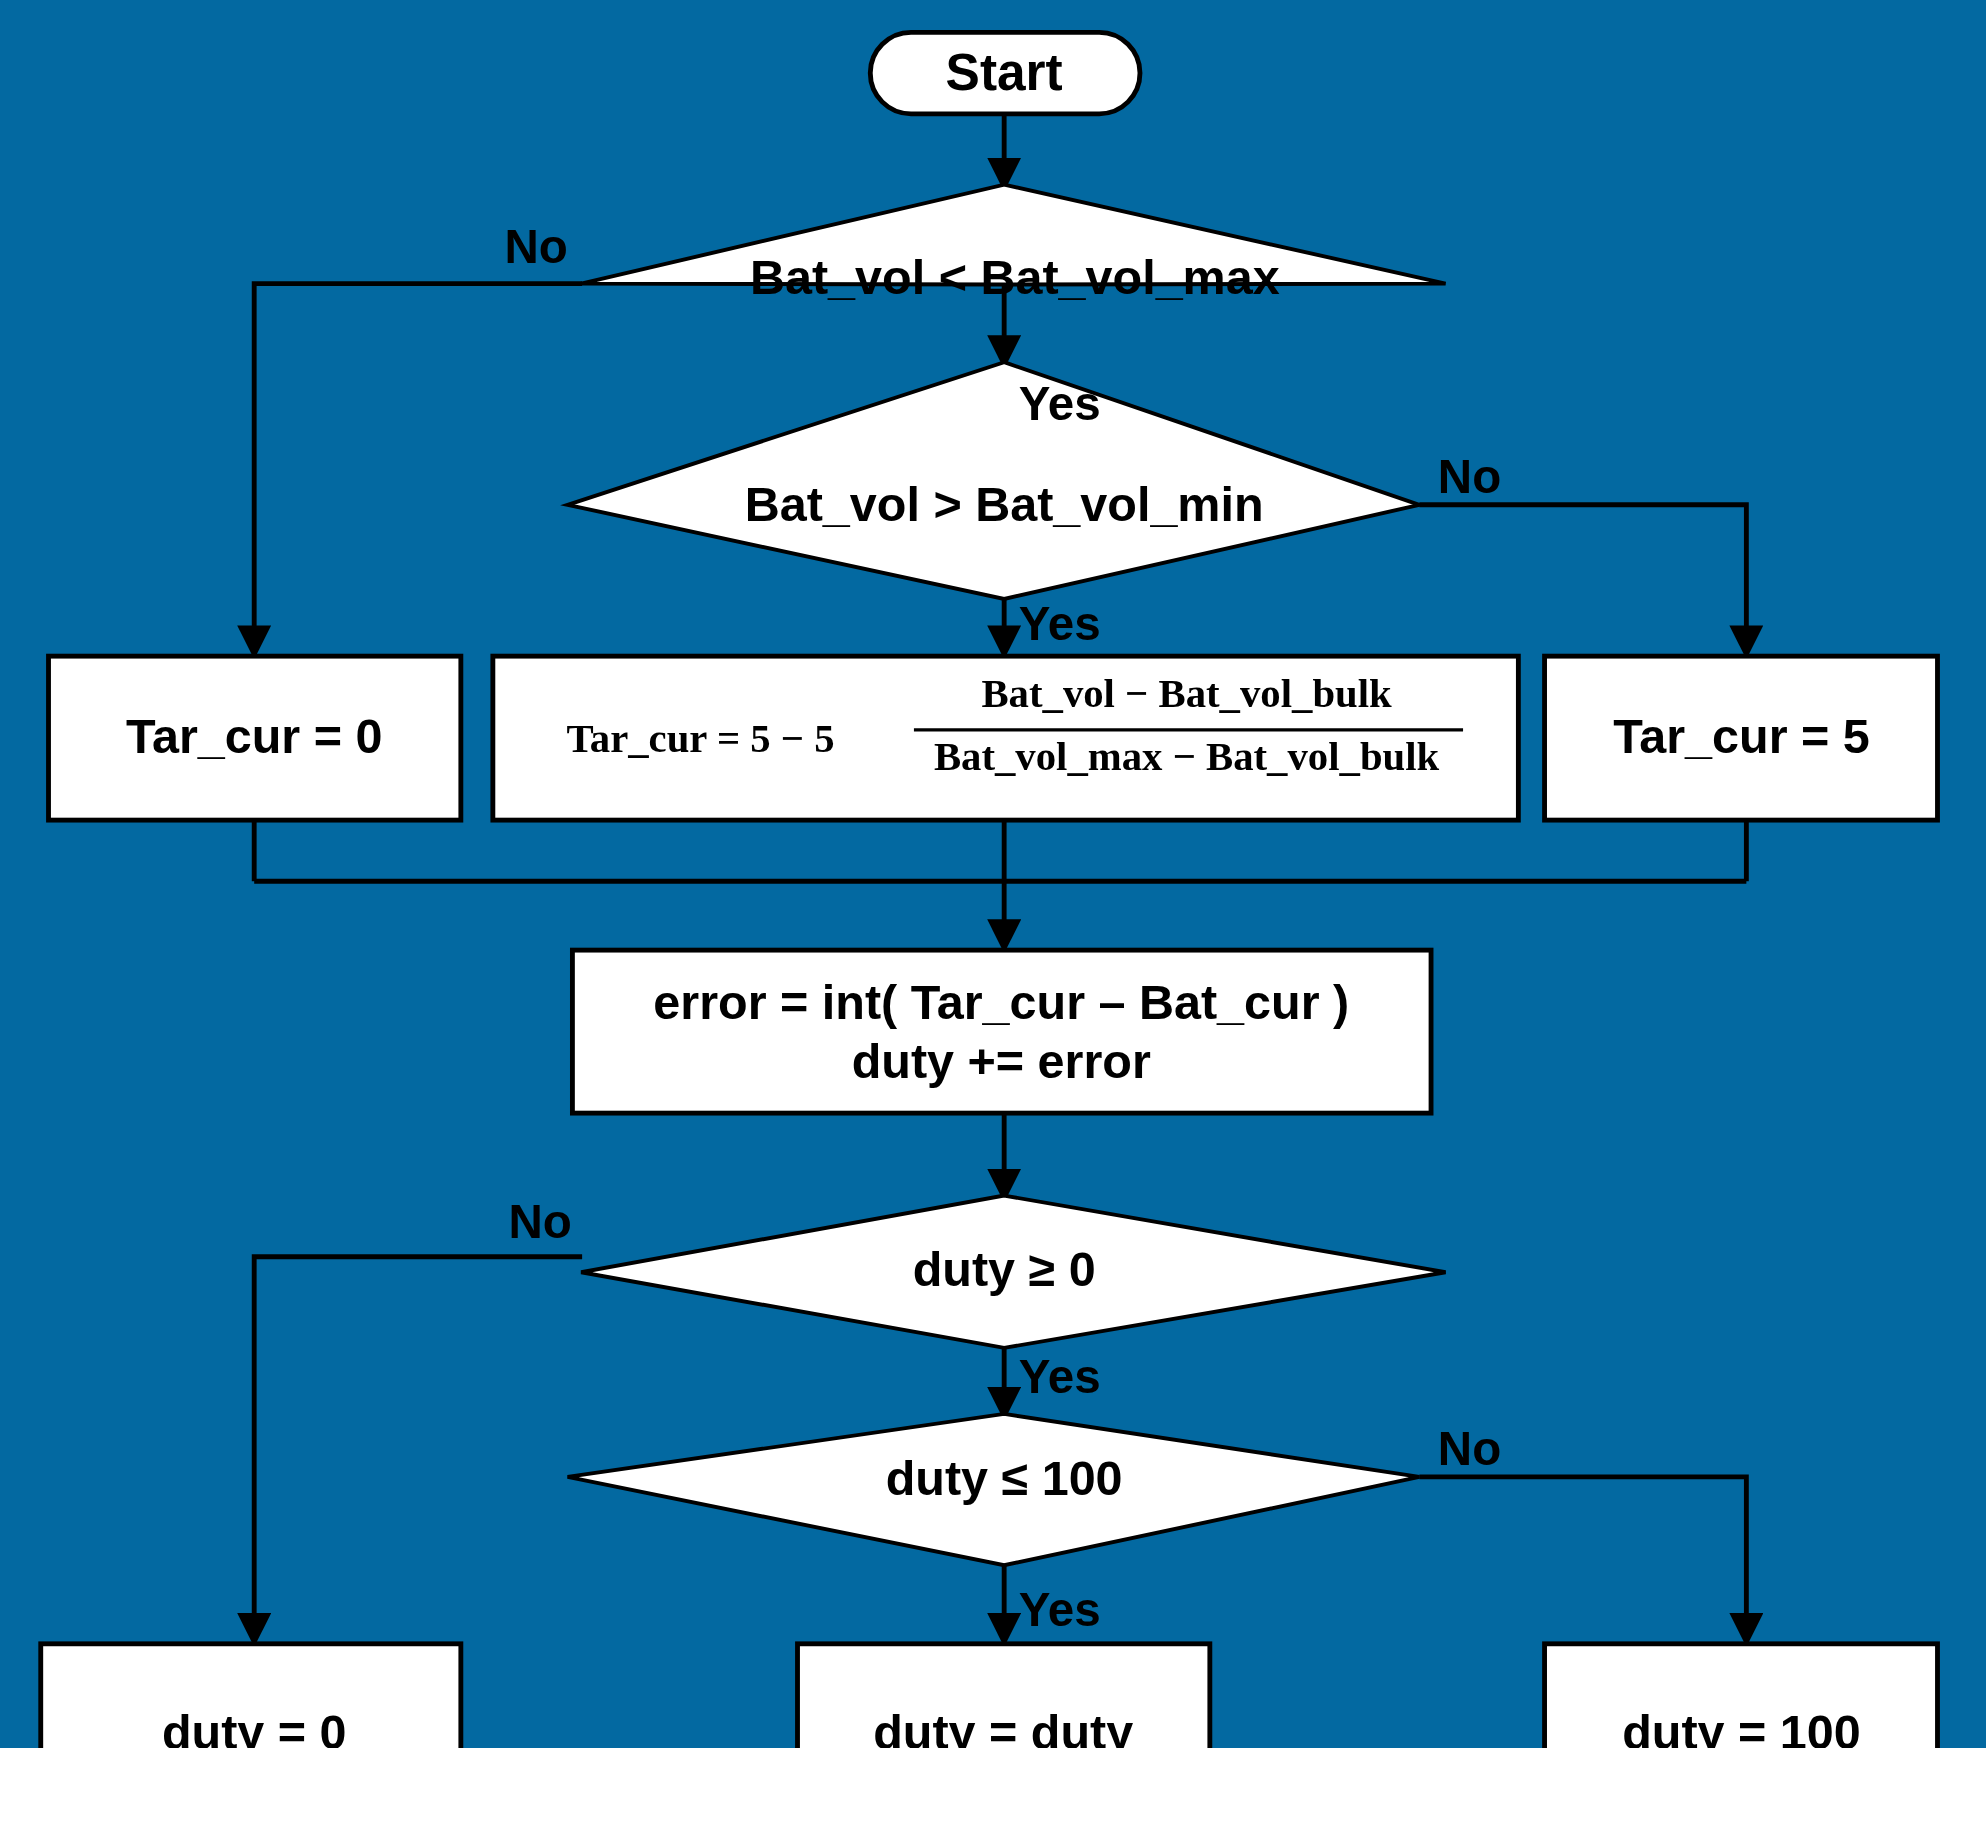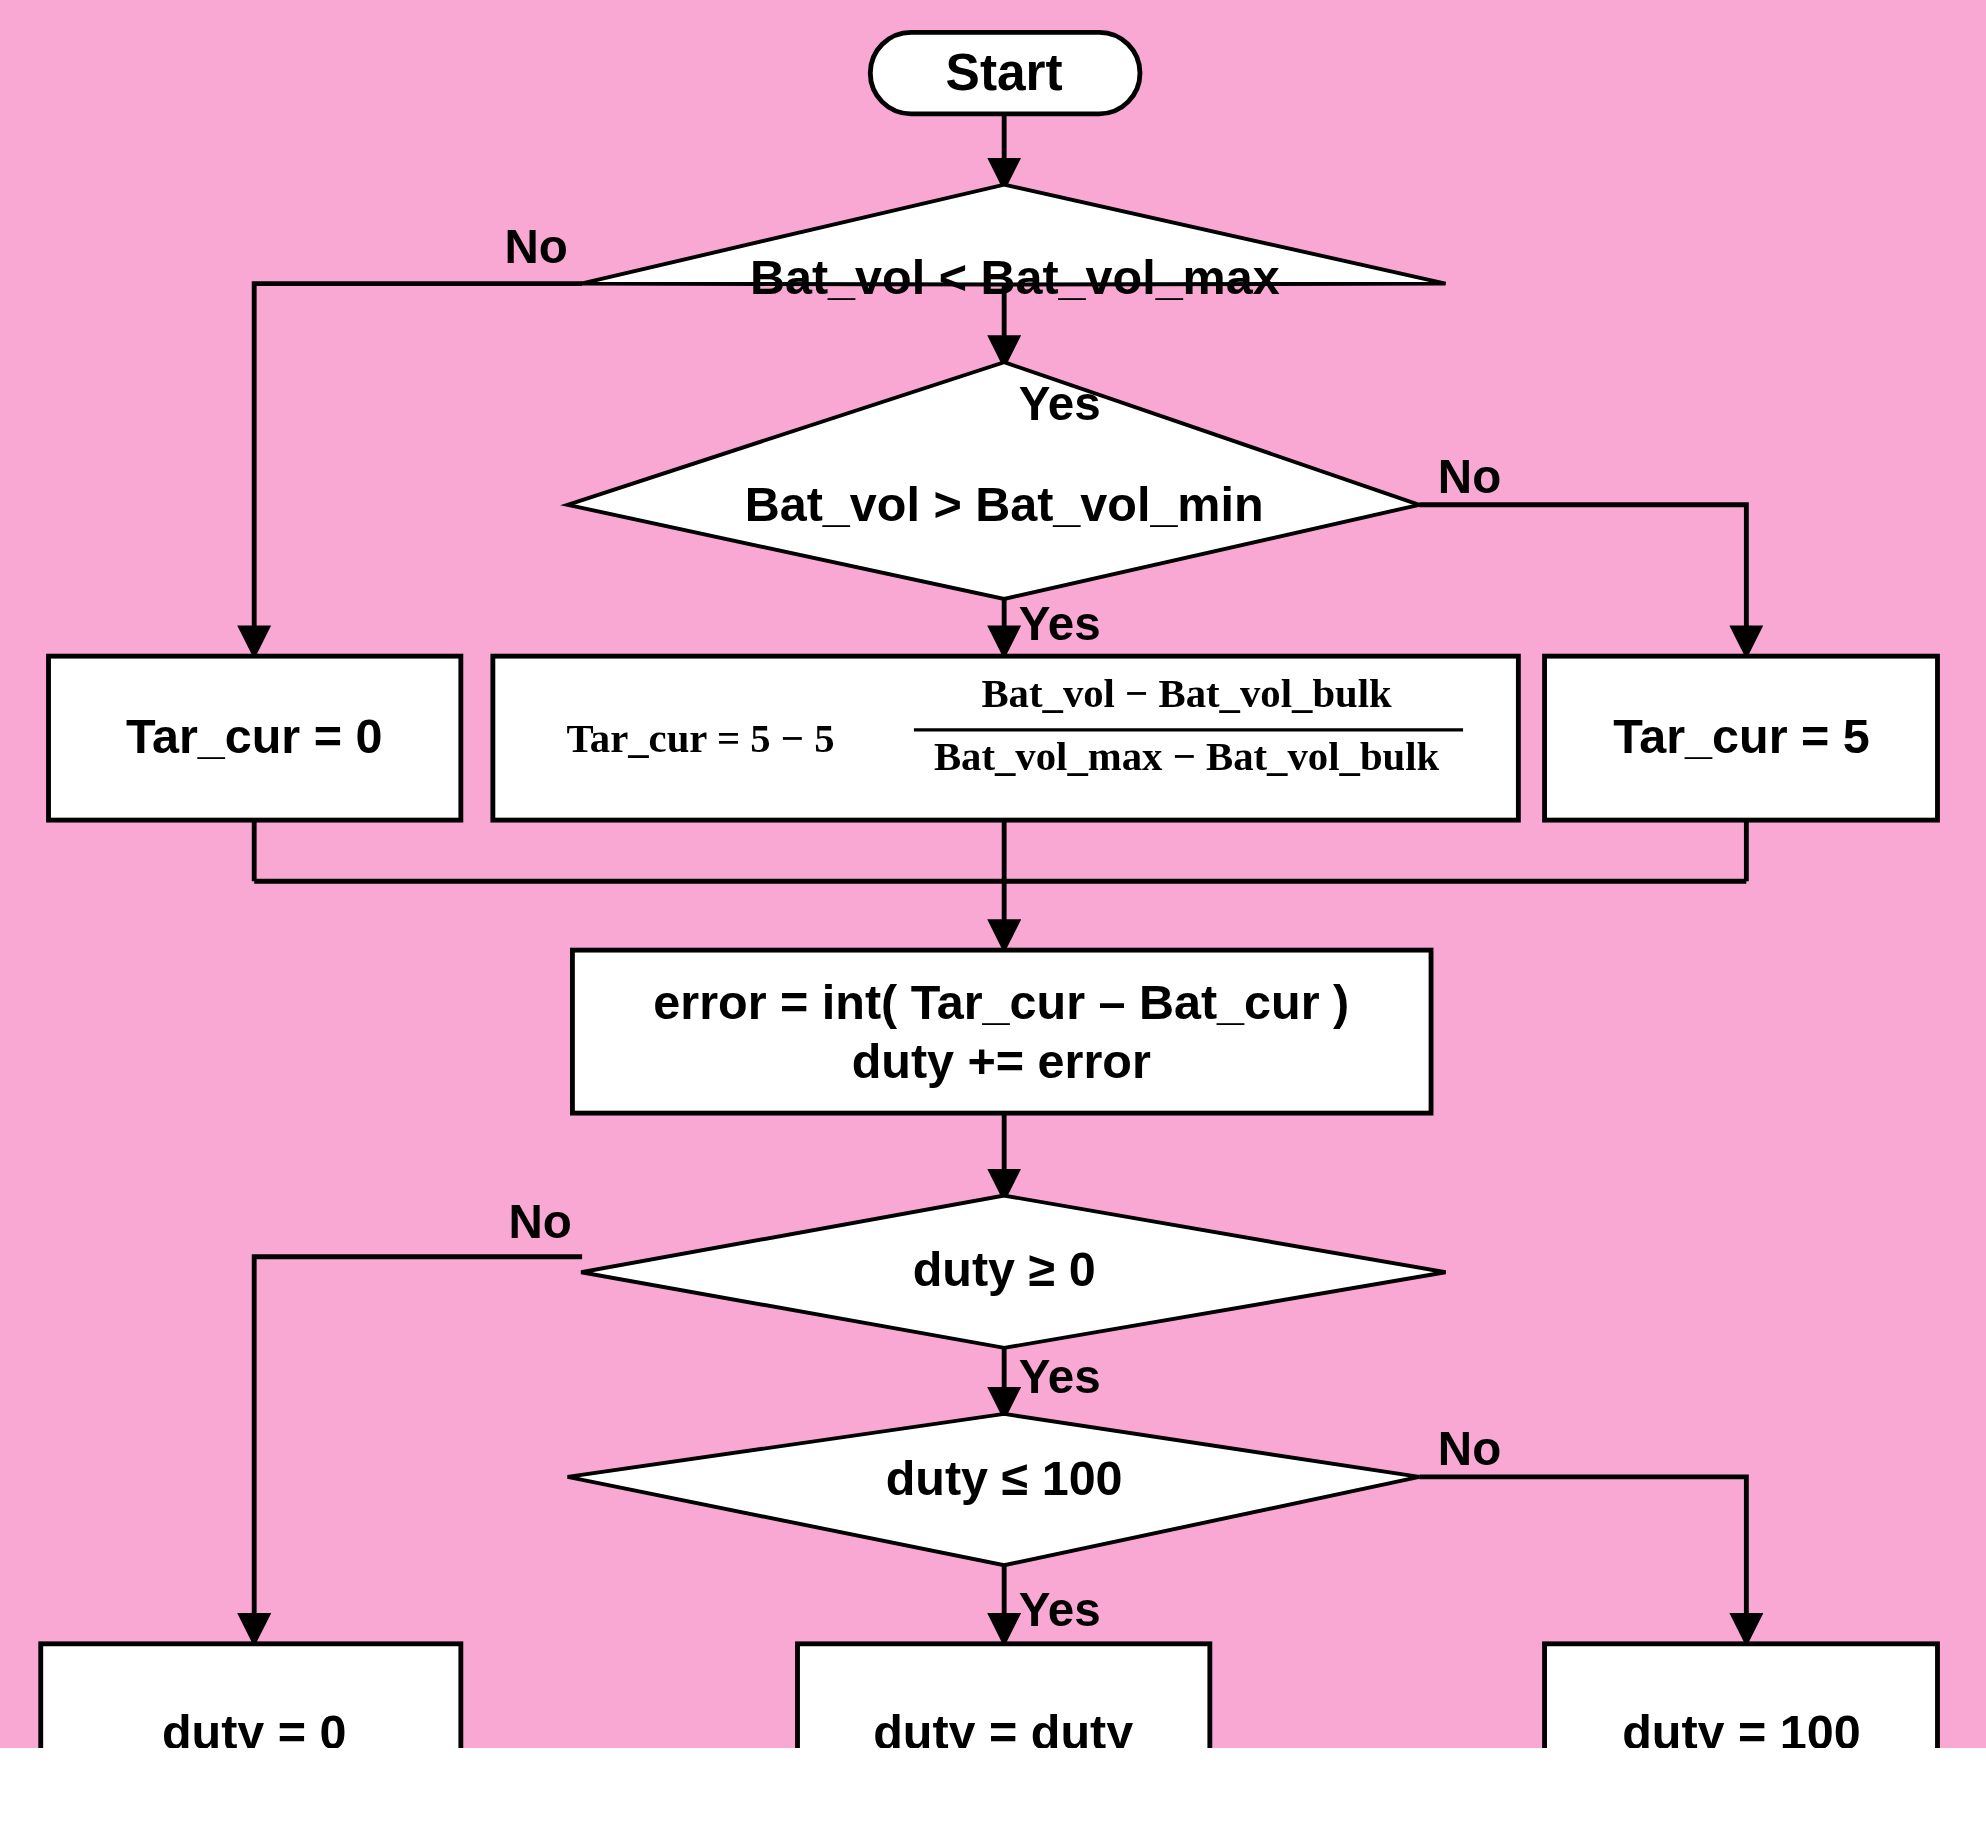--- a/index.html
+++ b/index.html
@@ -4,21 +4,21 @@
 <style>
   html, body {
     margin: 0;
     padding: 0;
     background: #ffffff;
   }
   #canvas-wrap {
     position: relative;
     width: 1986px;
     height: 1748px;
-    background: #f9a8d4;
+    background: #0369a1;
     overflow: hidden;
     font-family: "Liberation Sans", sans-serif;
   }
   svg#flow {
     position: absolute;
     top: 0; left: 0;
     width: 1986px;
     height: 1843px;
     display: block;
   }

